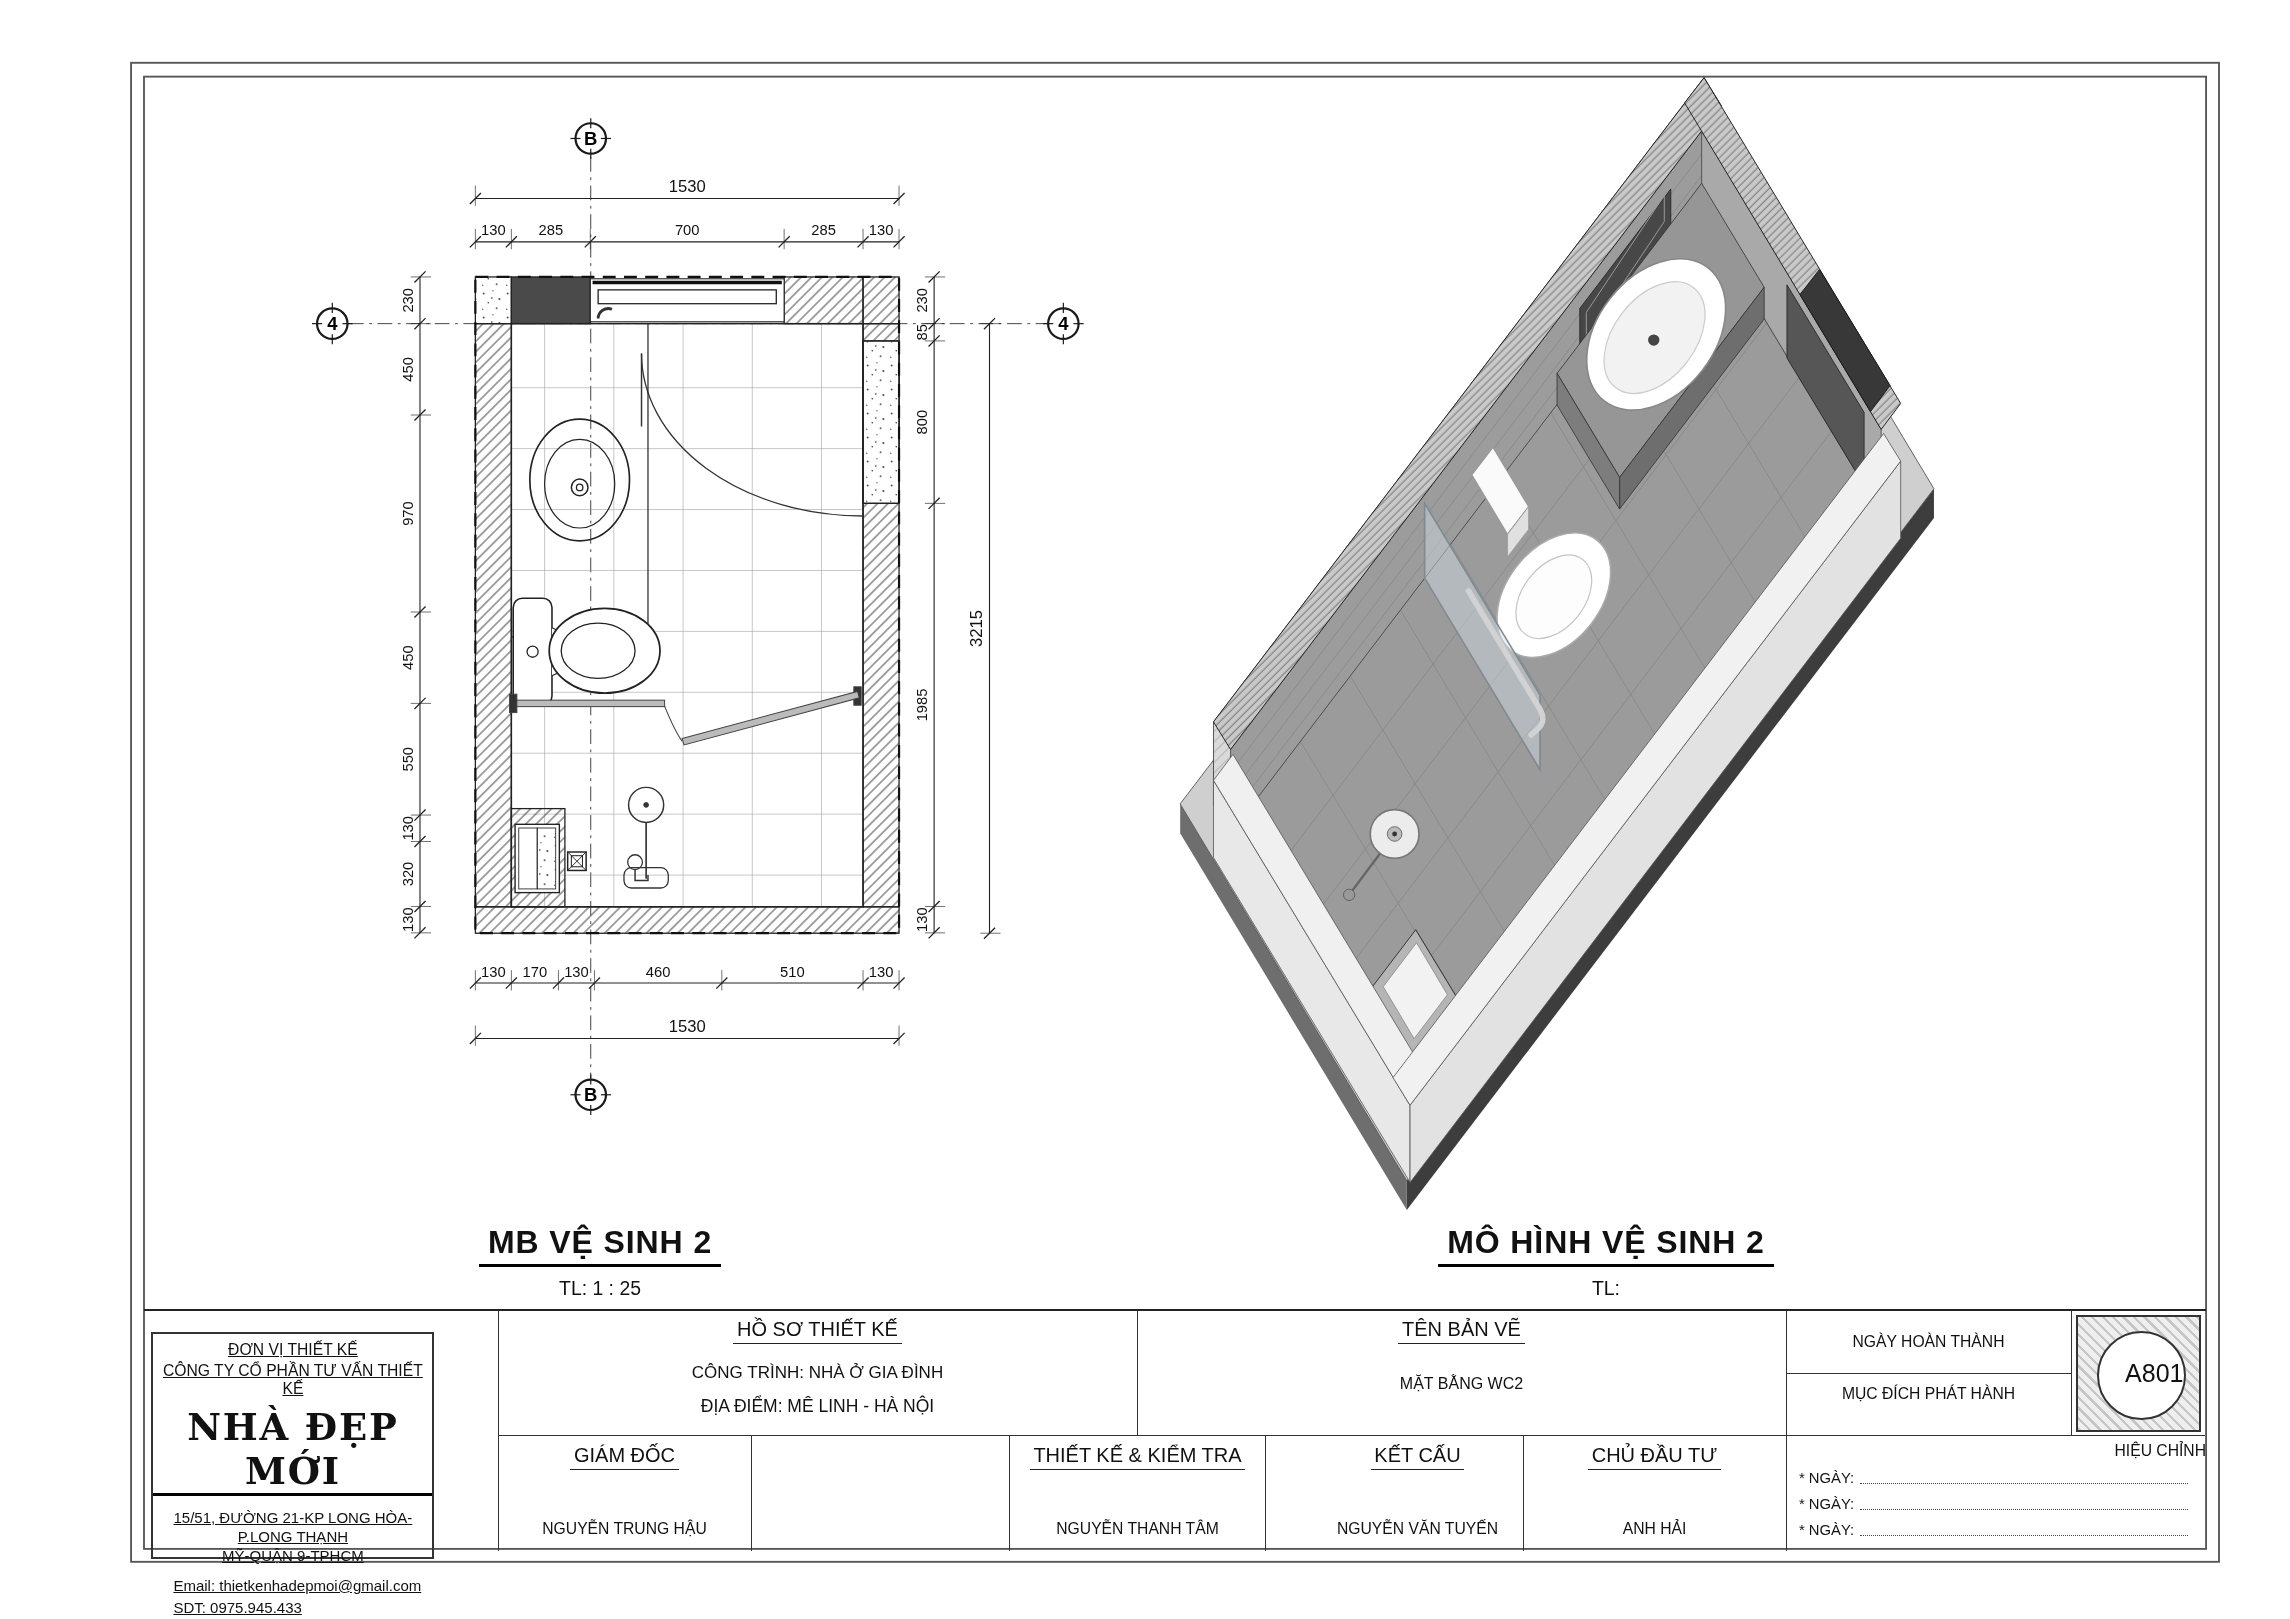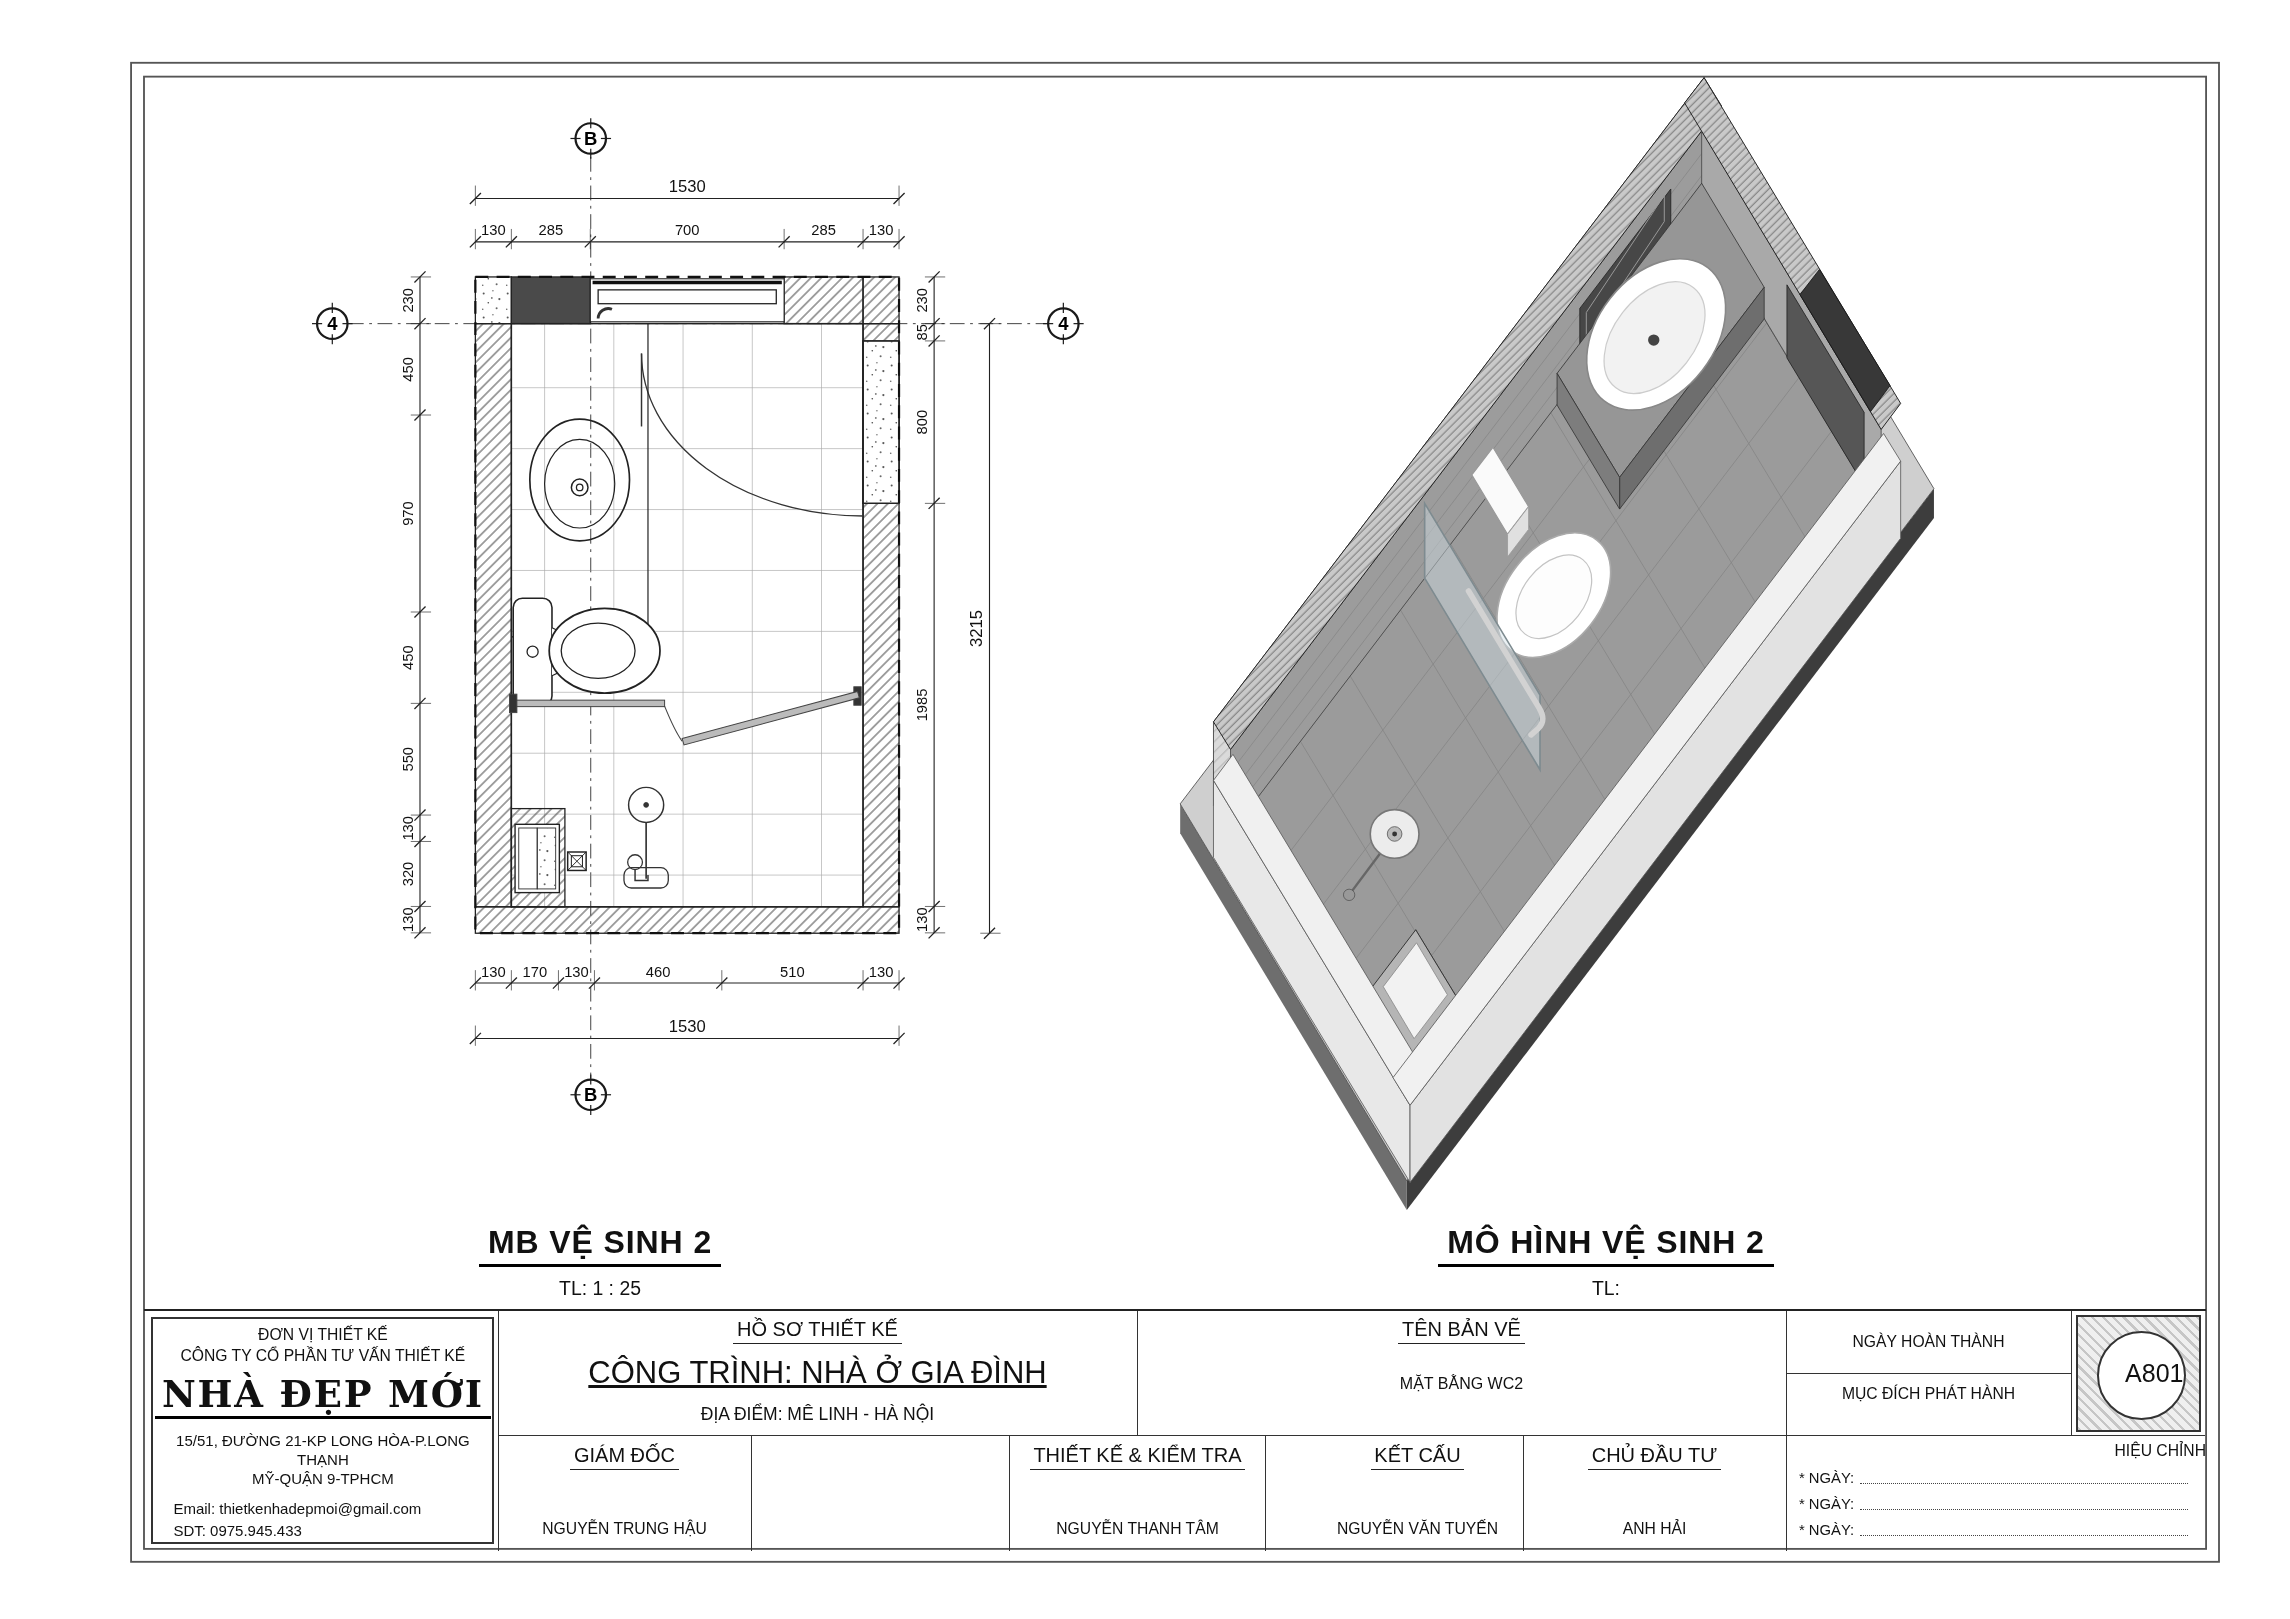--- a/index.html
+++ b/index.html
@@ -11,22 +11,22 @@
   .draw-title{position:absolute;text-align:center;font-weight:bold;font-size:32px;letter-spacing:0.9px;}
   .draw-title span{display:inline-block;border-bottom:3.7px solid #000;padding:0 9.2px 2.8px 9.2px;}
   .draw-scale{position:absolute;text-align:center;font-size:19.4px;}
   
   #titleblock{position:absolute;left:144px;top:1309px;width:2062px;height:240px;
               border-top:2.3px solid #222;box-sizing:border-box;font-size:15.7px;}
   #titleblock .vline{position:absolute;width:0;border-left:1.8px solid #333;}
   #titleblock .hline{position:absolute;height:0;border-top:1.8px solid #333;}
   .cell{position:absolute;box-sizing:border-box;text-align:center;}
   .ulabel{display:inline-block;border-bottom:1.8px solid #222;padding:0 3.7px 1.8px 3.7px;font-size:20px;text-align:right;}
-  #company-box{position:absolute;left:7.4px;top:6px;width:343px;height:227px;border:2.3px solid #333;
-               box-sizing:border-box;text-align:center;padding-top:7.4px;}
+  #company-box{position:absolute;left:7.4px;top:21px;width:283px;height:227px;border:2.3px solid #333;
+               box-sizing:border-box;text-align:center;padding-top:7.4px;text-decoration:underline;}
   #company-box .brand{font-family:"DejaVu Serif",serif;font-weight:bold;font-size:37px;letter-spacing:1.8px;
                       display:inline-block;border-bottom:3.2px solid #000;padding:1.8px 7.4px 0 7.4px;margin:5.5px 0 9.2px 0;}
   #company-box .addr{font-size:15px;line-height:1.25;margin-top:3.7px;}
   #company-box .contact{text-align:left;padding-left:20px;font-size:15px;margin-top:9.2px;line-height:1.45;}
   .role-cell{display:flex;flex-direction:column;justify-content:space-between;
              padding:9.2px 3.7px 13px 3.7px;}
   .rev-row{display:flex;align-items:flex-end;padding:0 16.6px 0 13px;margin-top:10px;font-size:14.8px;}
   .rev-row .dots{flex:1;border-bottom:1.8px dotted #444;margin:0 1.8px 2.8px 5.5px;height:0.9px;}
   .codebox{position:absolute;left:1932px;top:3.7px;width:125px;height:117px;border:2.3px solid #333;
            box-sizing:border-box;
@@ -417,21 +417,21 @@
       <div>MỸ-QUẬN 9-TPHCM</div>
     </div>
     <div class="contact">
       <div>Email: thietkenhadepmoi@gmail.com</div>
       <div>SDT: 0975.945.433</div>
     </div>
   </div>
 
   <div class="cell" style="left:354px;top:0;width:639px;height:124px;">
     <div style="margin-top:7.4px;"><span class="ulabel">HỒ SƠ THIẾT KẾ</span></div>
-    <div style="font-size:31px;margin-top:11px;text-decoration:underline;">CÔNG TRÌNH: NHÀ Ở GIA ĐÌNH</div>
+    <div style="font-size:17px;margin-top:19px;">CÔNG TRÌNH: NHÀ Ở GIA ĐÌNH</div>
     <div style="font-size:17.5px;margin-top:13px;">ĐỊA ĐIỂM: MÊ LINH -  HÀ NỘI</div>
   </div>
 
   <div class="cell" style="left:993px;top:0;width:649px;height:124px;">
     <div style="margin-top:7.4px;"><span class="ulabel">TÊN BẢN VẼ</span></div>
     <div style="font-size:16px;margin-top:31px;">MẶT BẰNG WC2</div>
   </div>
 
   <div class="cell" style="left:1642px;top:0;width:285px;height:62px;display:flex;align-items:center;justify-content:center;">
     <div>NGÀY HOÀN THÀNH</div>

